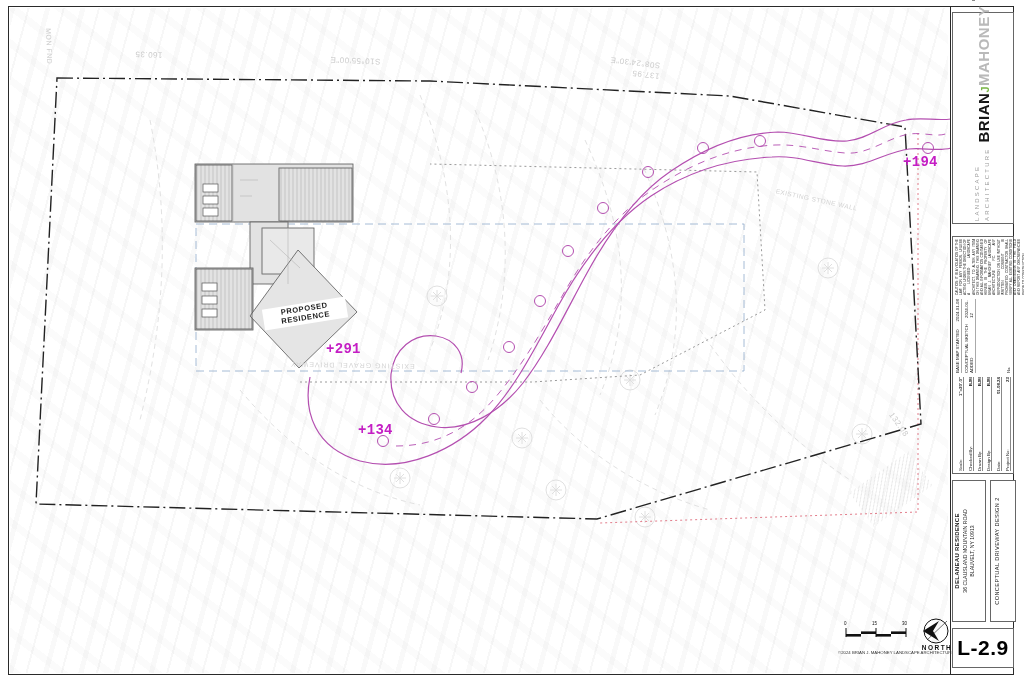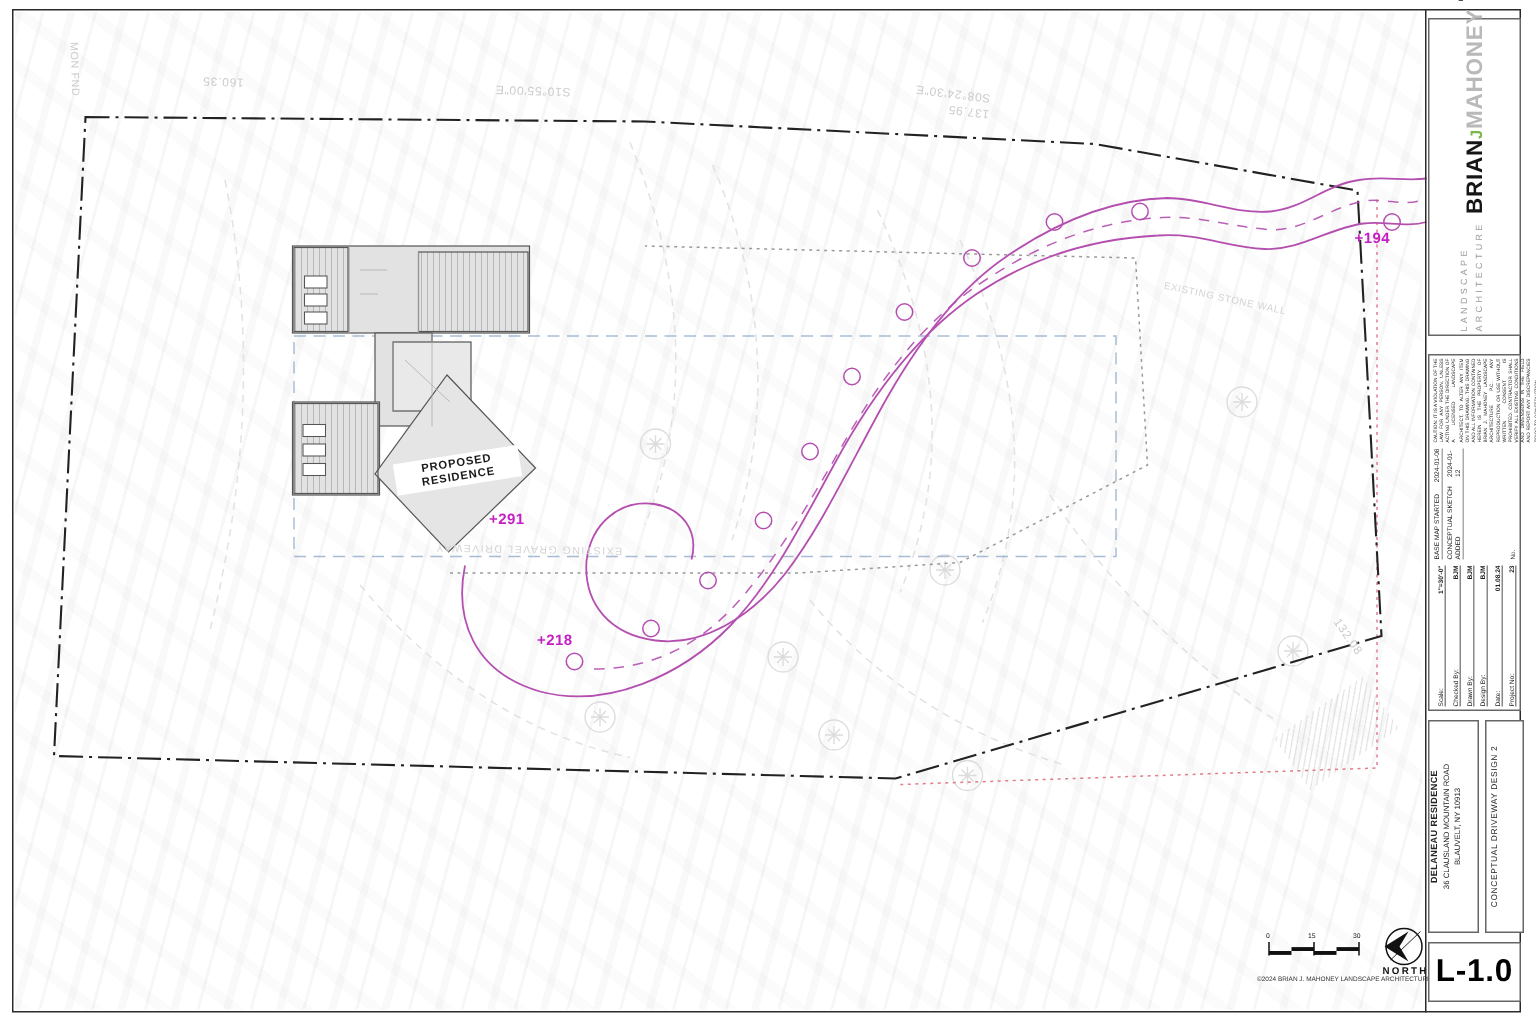--- a/index.html
+++ b/index.html
@@ -8,21 +8,21 @@
   .border{position:absolute;left:8px;top:6px;width:1006px;height:669px;border:1.5px solid #2a2a2a;box-sizing:border-box;}
   .tb-sep{position:absolute;left:950px;top:6px;height:669px;border-left:1px solid #2a2a2a;}
   
   .plan{position:absolute;left:10px;top:8px;width:938px;height:665px;
     background-image:
       repeating-linear-gradient(105deg, rgba(0,0,0,.022) 0 5px, transparent 5px 17px, rgba(0,0,0,.03) 17px 19px, transparent 19px 34px),
       repeating-linear-gradient(38deg, rgba(0,0,0,.016) 0 7px, transparent 7px 29px);}
   svg{position:absolute;left:0;top:0;}
   
   .lbl{position:absolute;white-space:nowrap;}
-  .spot{font-size:10px;font-weight:bold;color:#c41ec4;letter-spacing:.3px;}
+  .spot{font-size:14px;font-weight:bold;color:#c41ec4;letter-spacing:.3px;font-family:Liberation Mono, monospace;}
   .survey{font-size:8px;color:#cccccc;letter-spacing:.5px;}
   .bldg-label{left:263px;top:303px;width:84px;background:#fff;border:0;transform:rotate(-9deg);
     font-size:7.5px;font-weight:bold;color:#1a1a1a;text-align:center;line-height:1.25;letter-spacing:.6px;padding:1px 0;}
   .north-word{left:914px;top:644px;width:46px;text-align:center;font-size:6.5px;font-weight:bold;letter-spacing:1.5px;color:#111;}
   .copyright{left:838px;top:650px;width:118px;text-align:center;font-size:4.3px;color:#333;}
   .tick{position:absolute;font-size:4.5px;color:#111;}
   
   .tbbox{position:absolute;border:1px solid #666;background:#fff;box-sizing:border-box;}
   .rotinner{position:absolute;left:50%;top:50%;transform:translate(-50%,-50%) rotate(-90deg);}
   .logo-row{display:flex;align-items:center;justify-content:space-between;gap:5px;}
@@ -185,21 +185,21 @@
       <rect x="905.5" y="628" width="1" height="9"></rect>
     </g>
   </svg>
 
   <div class="lbl bldg-label">
     <div>PROPOSED</div>
     <div>RESIDENCE</div>
   </div>
 
   <div class="lbl spot" style="left:326px;top:341px;">+291</div>
-  <div class="lbl spot" style="left:358px;top:422px;">+218</div>
+  <div class="lbl spot" style="left:358px;top:422px;">+134</div>
   <div class="lbl spot" style="left:903px;top:154px;">+194</div>
 
   <div class="lbl survey" style="left:135px;top:50px;transform:rotate(182deg);">160.35</div>
   <div class="lbl survey" style="left:330px;top:56px;transform:rotate(182deg);">S10°55'00"E</div>
   <div class="lbl survey" style="left:610px;top:58px;transform:rotate(187deg);">S08°24'30"E</div>
   <div class="lbl survey" style="left:632px;top:70px;transform:rotate(187deg);">137.95</div>
   <div class="lbl survey" style="left:52px;top:28px;transform:rotate(88deg);transform-origin:left top;font-size:7px;">MON FND</div>
   <div class="lbl survey" style="left:885px;top:420px;transform:rotate(55deg);">132.08</div>
   <div class="lbl survey" style="left:290px;top:362px;transform:rotate(181deg);font-size:7px;letter-spacing:1px;color:#d4d4d4;">EXISTING GRAVEL DRIVEWAY</div>
   <div class="lbl survey" style="left:775px;top:196px;transform:rotate(12deg);font-size:6.5px;color:#d4d4d4;">EXISTING STONE WALL</div>
@@ -280,15 +280,15 @@
       <div class="p1">DELANEAU RESIDENCE</div>
       <div class="p2">36 CLAUSLAND MOUNTAIN ROAD</div>
       <div class="p2">BLAUVELT, NY 10913</div>
     </div>
   </div>
 
   <div class="tbbox" style="left:990px;top:480px;width:26px;height:142px;">
     <div class="rotinner stitle" style="width:138px;height:18px;">CONCEPTUAL DRIVEWAY DESIGN 2</div>
   </div>
 
-  <div class="sheetno">L-1.0</div>
+  <div class="sheetno">L-2.9</div>
 
 </div>
 
 </body></html>

